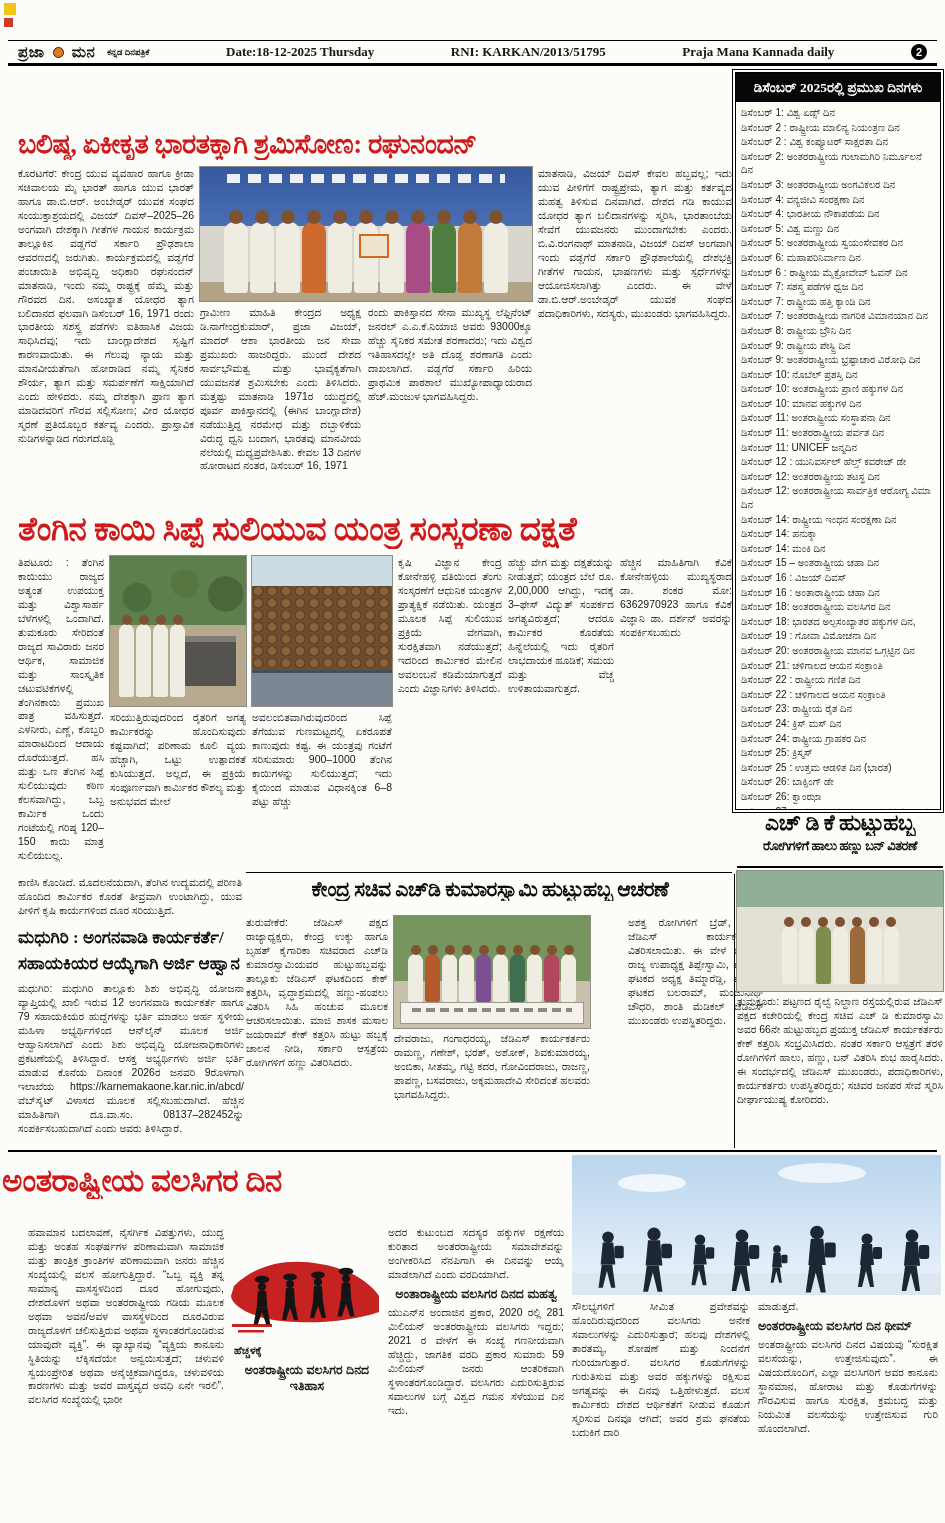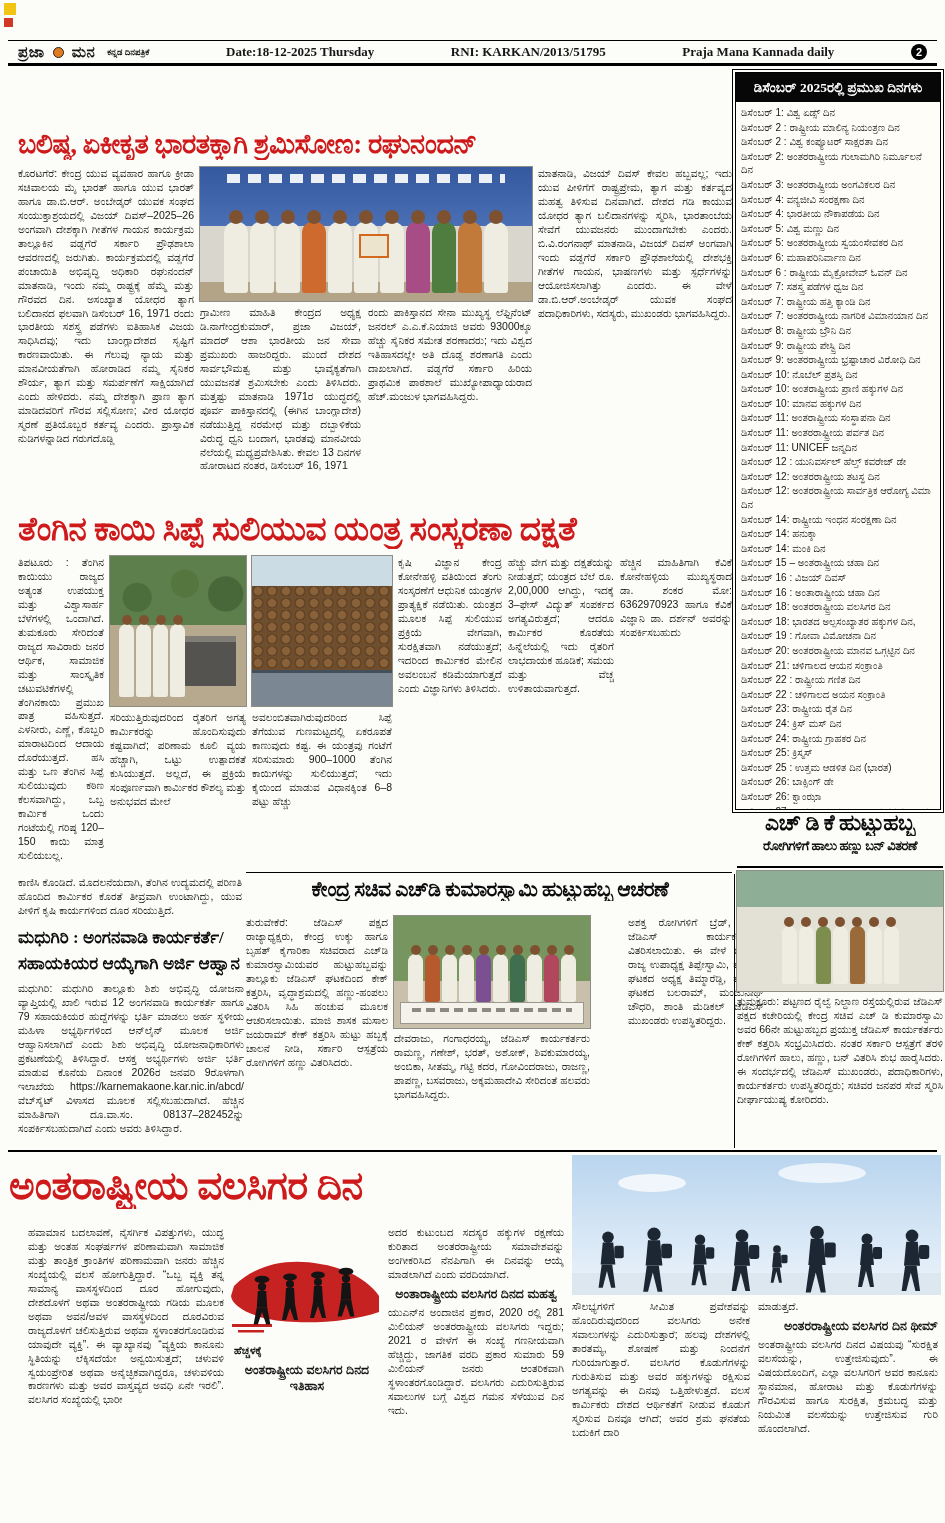--- a/index.html
+++ b/index.html
@@ -20,21 +20,21 @@
   .cornermark{position:absolute;}
   
   .headline{position:absolute;font-family:"Liberation Serif",serif;font-weight:800;color:#0c0c0c;
             white-space:nowrap;overflow:hidden;letter-spacing:-.5px;}
   .headline.red{color:#cf1a1c;}
   
   .tx{position:absolute;font-size:10.5px;line-height:1.33;text-align:justify;overflow:hidden;
       color:#141414;word-break:break-word;}
   .tx .lead{font-weight:bold;}
   .subhead{font-weight:700;text-align:center;font-size:12.5px;line-height:1.3;margin:4px 0;}
-  .subhead.left{text-align:right;}
+  .subhead.left{text-align:left;}
   
   #sidebar{position:absolute;left:735px;top:72px;width:206px;height:738px;border:1.5px solid #000;
            outline:1px solid #000;outline-offset:2px;background:#fffdf8;box-sizing:border-box;overflow:hidden;}
   .sb-title{background:#070707;color:#fff;font-weight:800;text-align:center;font-size:13.5px;
             padding:7px 0 6px;font-family:"Liberation Serif",serif;}
   .sb-list{padding:4px 5px;font-size:10px;line-height:1.36;}
   .sb-item{margin-bottom:1px;}
   
   .photo{position:absolute;background:#d8d6cd;overflow:hidden;outline:1px solid #8d8d85;}
   .crowd{position:absolute;left:3px;right:3px;bottom:6%;height:62%;display:flex;align-items:flex-end;
@@ -83,21 +83,21 @@
   #ph4 .pp:nth-child(3){background:#7d8d4e;} #ph4 .pp:nth-child(5){background:#9a6a3a;}
   
   .illo{position:absolute;overflow:hidden;}
   
   #h1-main{left:18px;top:70px;width:712px;font-size:45px;line-height:1.15;}
   #h2-sub{left:18px;top:129px;width:712px;font-size:27px;}
   #h3-coconut{left:18px;top:511px;width:714px;font-size:33px;}
   #h-center{left:246px;top:878px;width:488px;font-size:20.5px;text-align:center;}
   #h-right1{left:737px;top:810px;width:206px;font-size:22px;text-align:center;}
   #h-right2{left:737px;top:838px;width:206px;font-size:13px;text-align:center;}
-  #h-mig{left:9px;top:1163px;width:552px;font-size:39px;}
+  #h-mig{left:2px;top:1163px;width:552px;font-size:31px;}
   .mh-head{position:absolute;font-family:Liberation Serif, serif;font-weight:800;font-size:17px;
            line-height:1.5;color:#0c0c0c;white-space:nowrap;overflow:hidden;}
 </style>
 </head>
 <body>
 
 <div id="page">
 
   <div class="cornermark" style="left:4px;top:3px;width:12px;height:12px;background:#f2c514;"></div>
   <div class="cornermark" style="left:4px;top:18px;width:9px;height:9px;background:#cf3a28;"></div>

